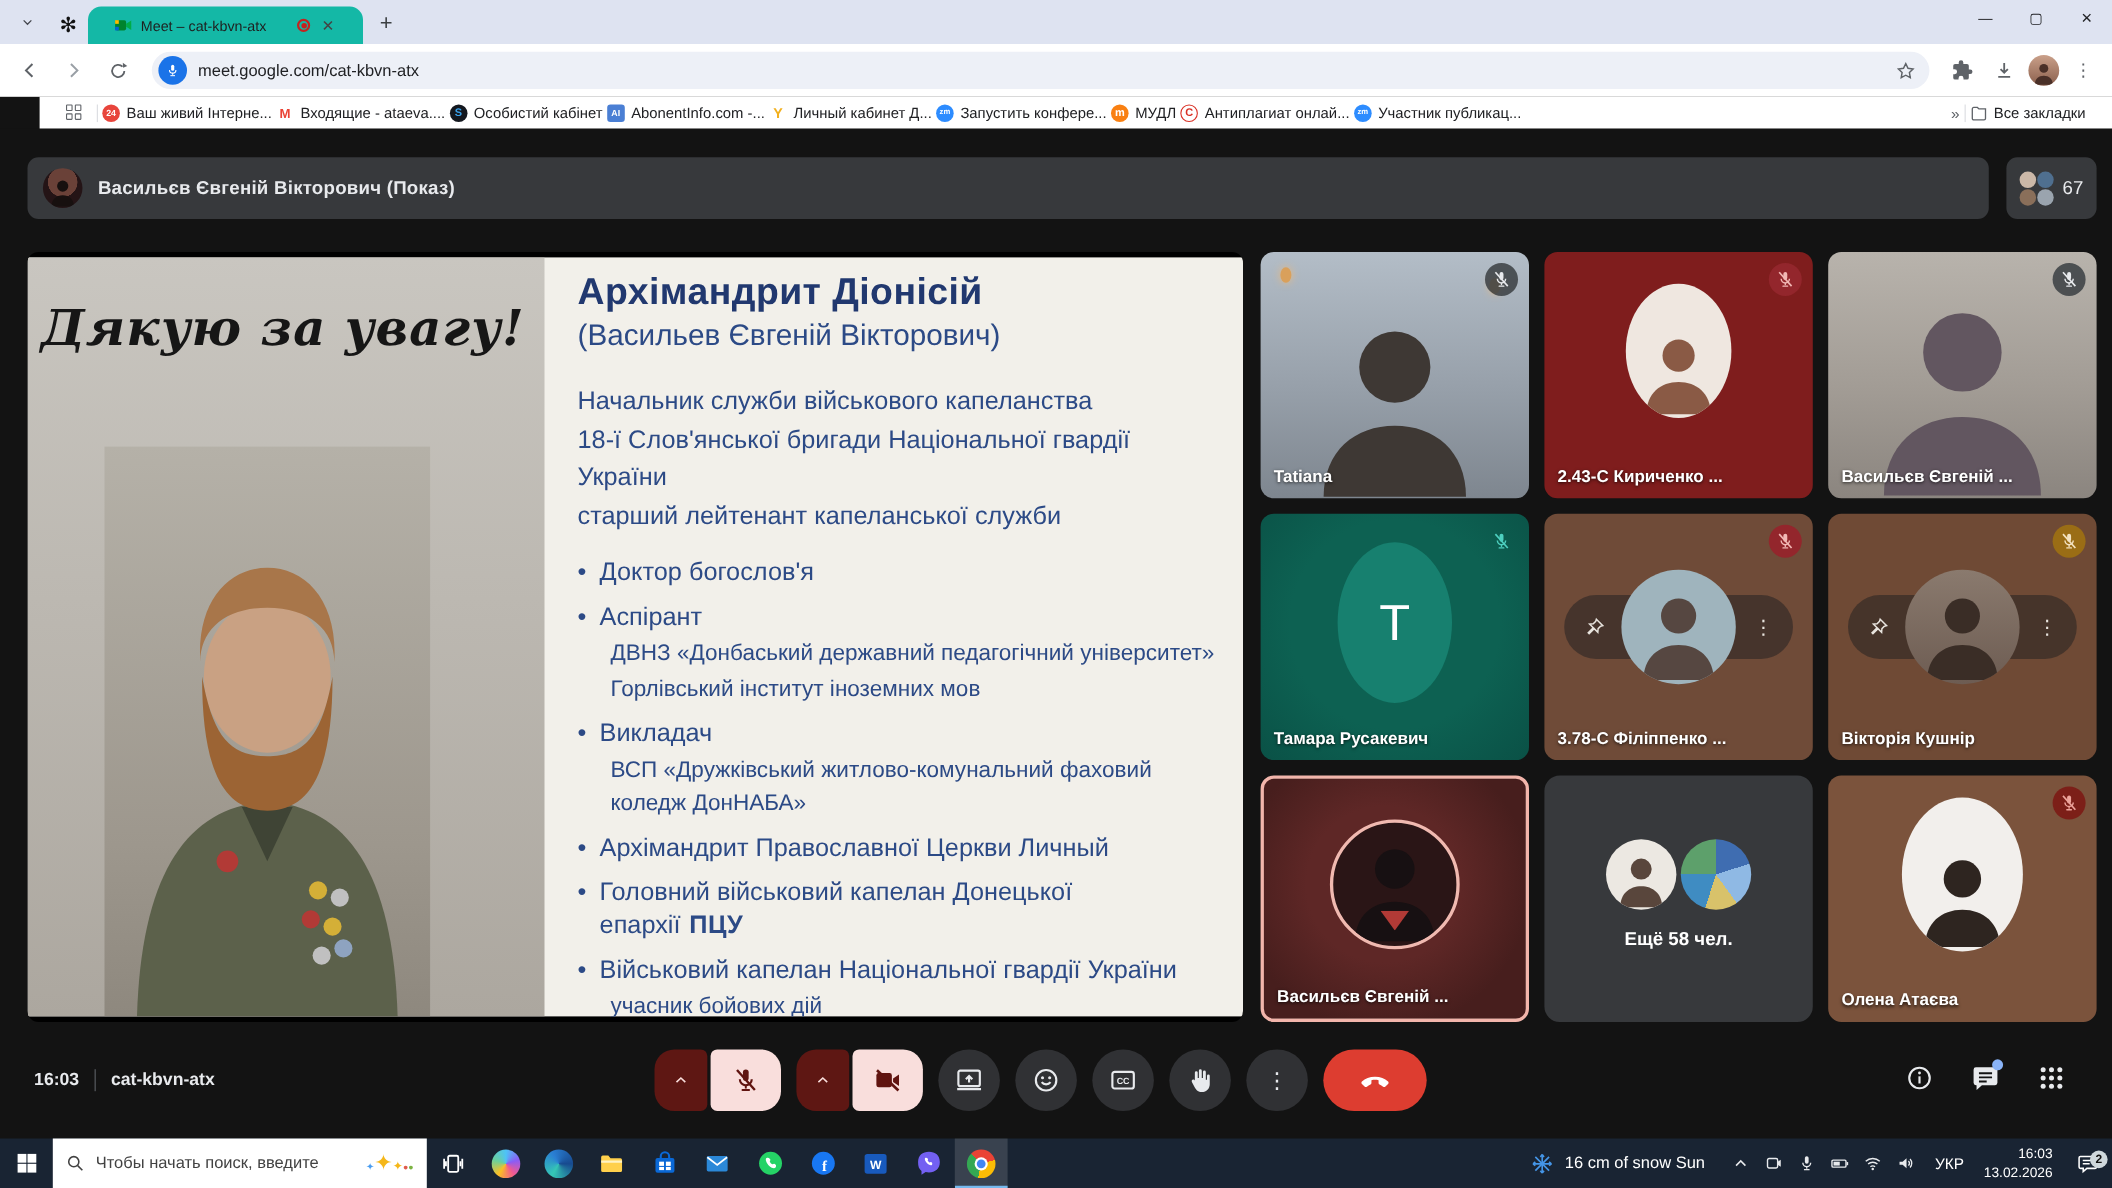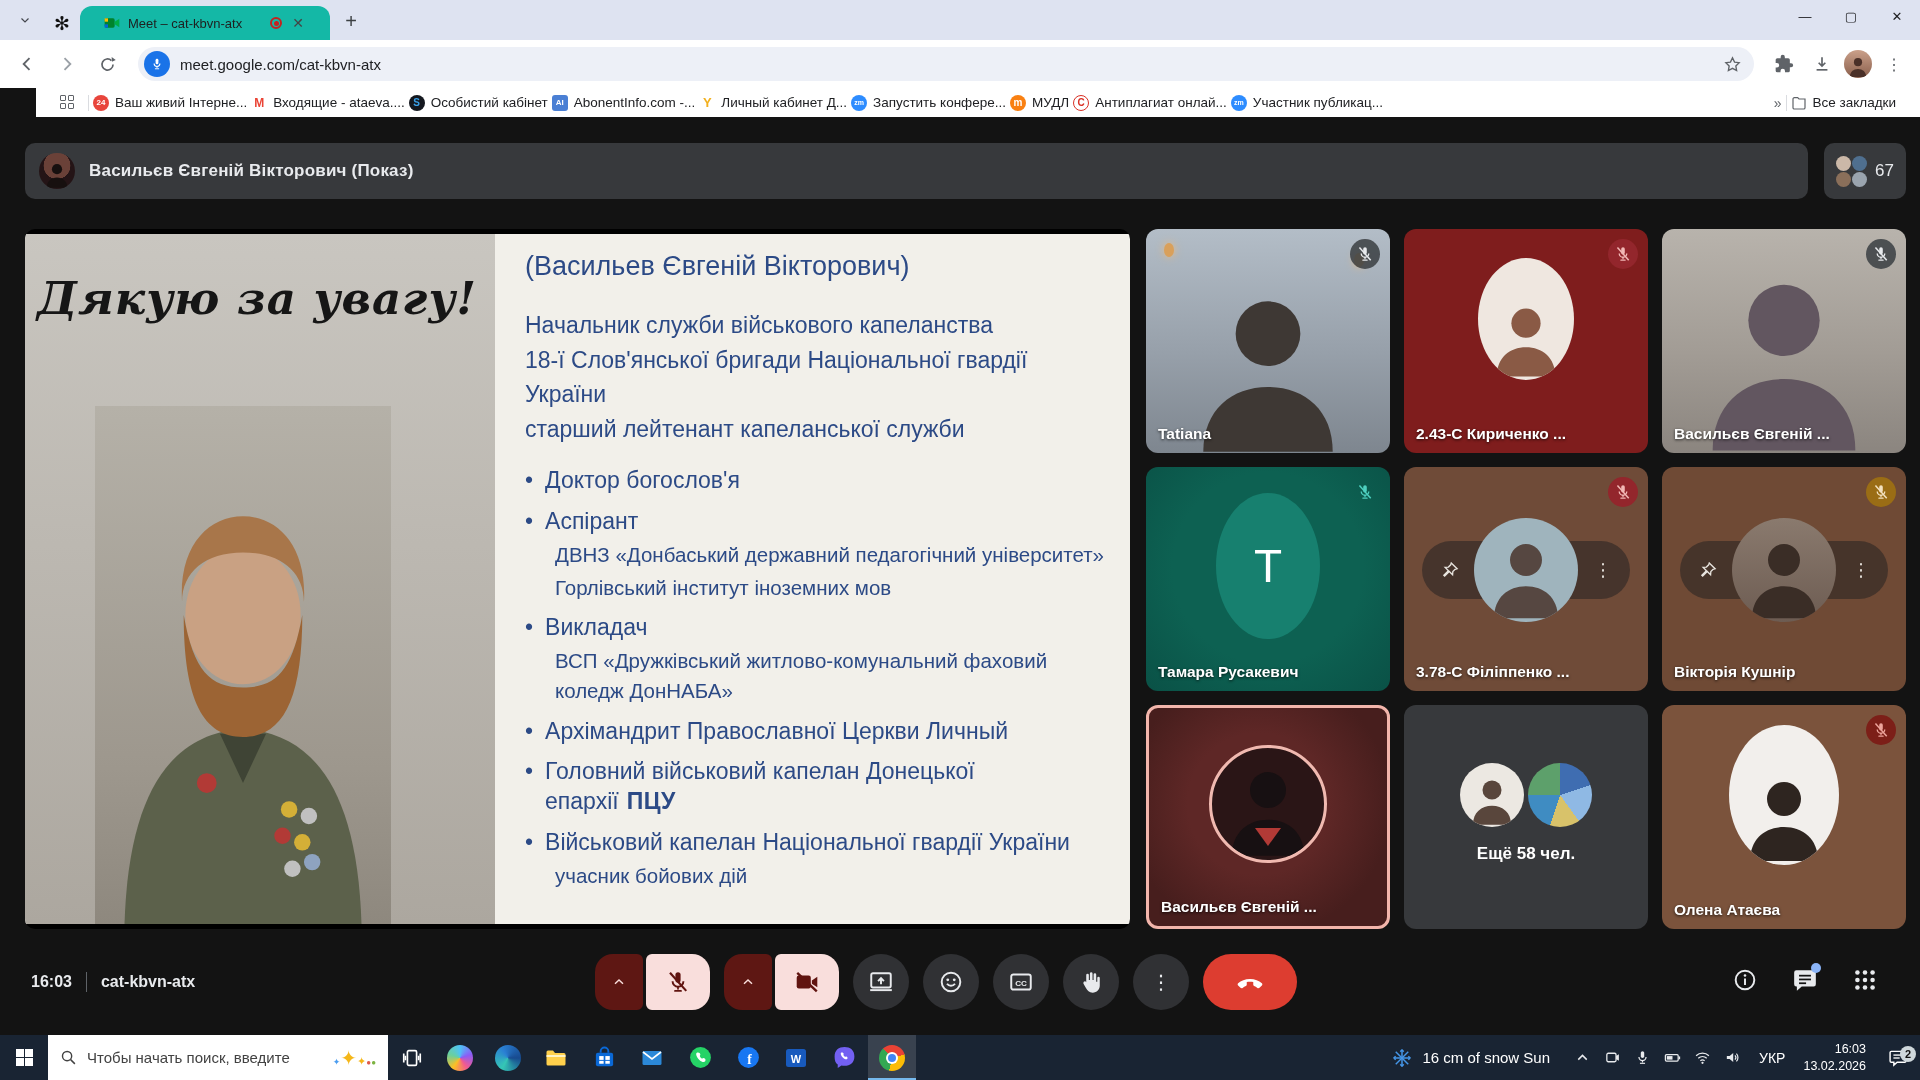--- a/index.html
+++ b/index.html
@@ -85,21 +85,21 @@
   .t-video1 { background:linear-gradient(180deg,#b3bdc7 0%,#97a0aa 55%,#7e868f 100%); }
   .t-video1 .bulb { position:absolute; width:10px; height:14px; background:#d9a05b; border-radius:50%; box-shadow:0 0 8px #e8b97e; }
   .t-video1 svg.pers { position:absolute; left:50%; bottom:-6px; transform:translateX(-50%); width:78%; color:#3e3834; }
   .t-maroon { background:#7f1d1d; }
   .t-video2 { background:linear-gradient(180deg,#b8b3ac 0%,#a29c95 55%,#8b857f 100%); }
   .t-video2 svg.pers { position:absolute; left:50%; bottom:-6px; transform:translateX(-50%); width:86%; color:#625660; }
   .t-teal { background:radial-gradient(circle at 50% 45%, #0d6152 0 55%, #0a5146 100%); }
   .t-brown1 { background:#6f4b38; }
   .t-brown2 { background:#6f4a35; }
   .t-speaker { background:radial-gradient(circle at 46% 44%, #5e2726 0 40%, #471e1d 75%); border:3px solid #f2b5ab; }
-  .t-gray { background:#37393c; }
+  .t-gray { background:#37393c;border-radius:14px; }
   .t-brown3 { background:#7b533c; }
 
   .av-oval { position:absolute; left:50%; top:40%; transform:translate(-50%,-50%); background:#efe7e0; overflow:hidden; display:flex; align-items:flex-end; justify-content:center; }
   .av-circ { position:absolute; left:50%; top:46%; transform:translate(-50%,-50%); border-radius:50%; overflow:hidden; display:flex; align-items:flex-end; justify-content:center; z-index:3; }
   .initial-oval { position:absolute; left:50%; top:44%; transform:translate(-50%,-50%); width:104px; height:146px; border-radius:50%; background:#17806f; display:flex; align-items:center; justify-content:center; color:#fff; font-size:46px; }
   .hoverpill { position:absolute; left:50%; top:46%; transform:translate(-50%,-50%); width:208px; height:58px; background:rgba(30,30,32,.5); border-radius:29px; display:flex; align-items:center; justify-content:space-between; padding:0 18px; z-index:2; color:#e8e4de; }
   .hoverpill svg { width:20px; height:20px; }
   .hoverpill .dots3 { font-size:18px; letter-spacing:0; color:#e8e4de; }
   .dual { position:absolute; left:50%; top:40%; transform:translate(-50%,-50%); display:flex; }
   .dual .c { width:64px; height:64px; border-radius:50%; overflow:hidden; display:flex; align-items:flex-end; justify-content:center; }
@@ -411,20 +411,21 @@
     <div class="present-tile">
       <div class="slide">
         <div class="slide-left"></div>
         <div class="thanks">Дякую за увагу!</div>
         <div class="photo">
           <svg viewBox="0 0 200 340" width="330" height="560">
               <use href="#portrait"></use>
             </svg>
         </div>
         <div class="slide-right">
+          <div class="s-title">Архімандрит Діонісій</div>
           <div class="s-sub">(Васильев Євгеній Вікторович)</div>
           <div class="s-intro">
             <div>Начальник служби військового капеланства</div>
             <div>18-ї Слов'янської бригади Національної гвардії України</div>
             <div>старший лейтенант капеланської служби</div>
           </div>
           <div class="s-bullets">
             <div class="bullet">
                 <span class="dot">•</span>
                 <span>Доктор богослов'я</span>

